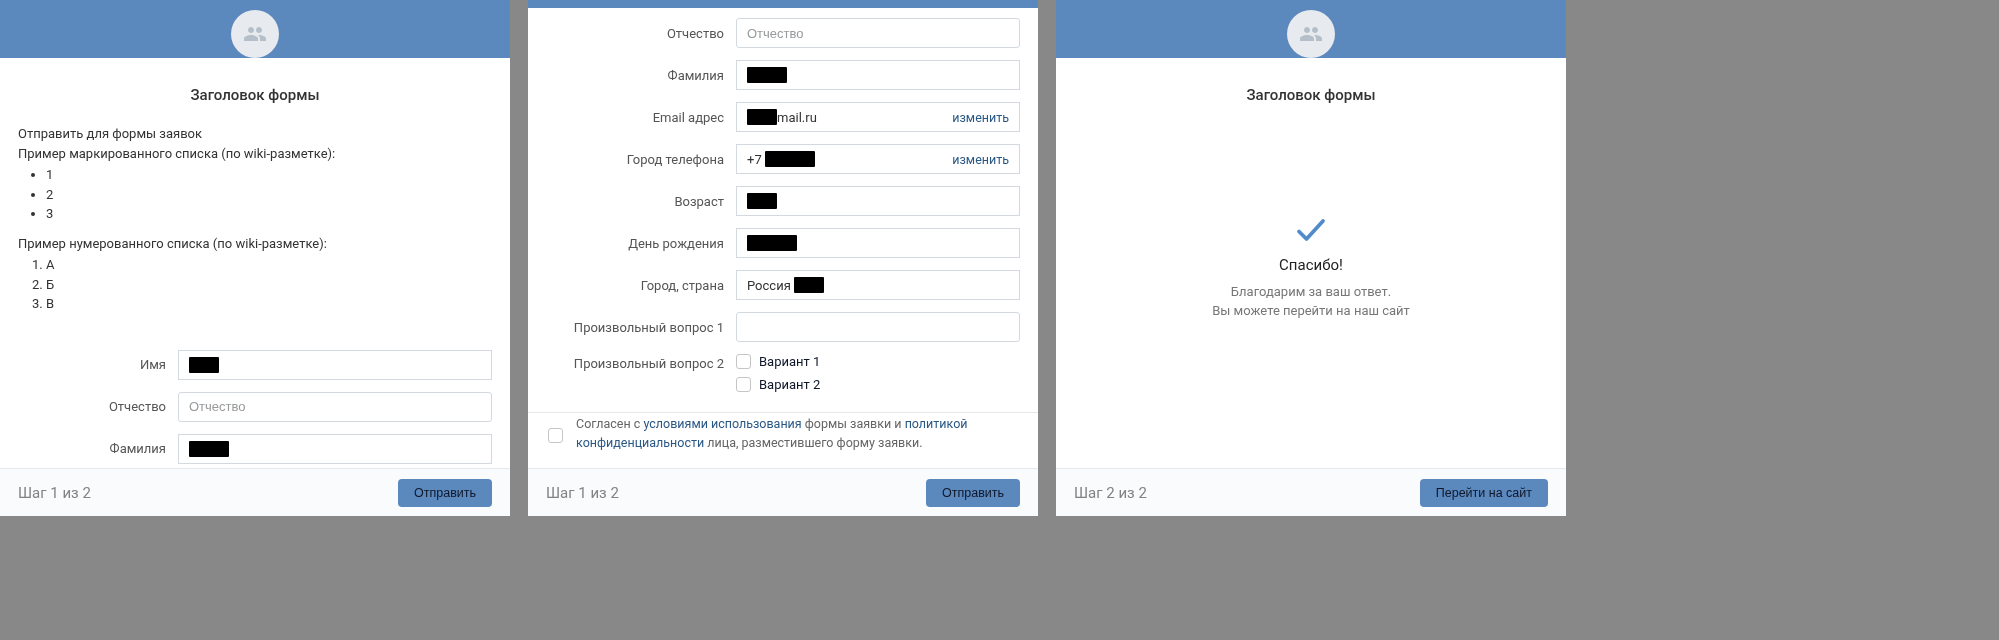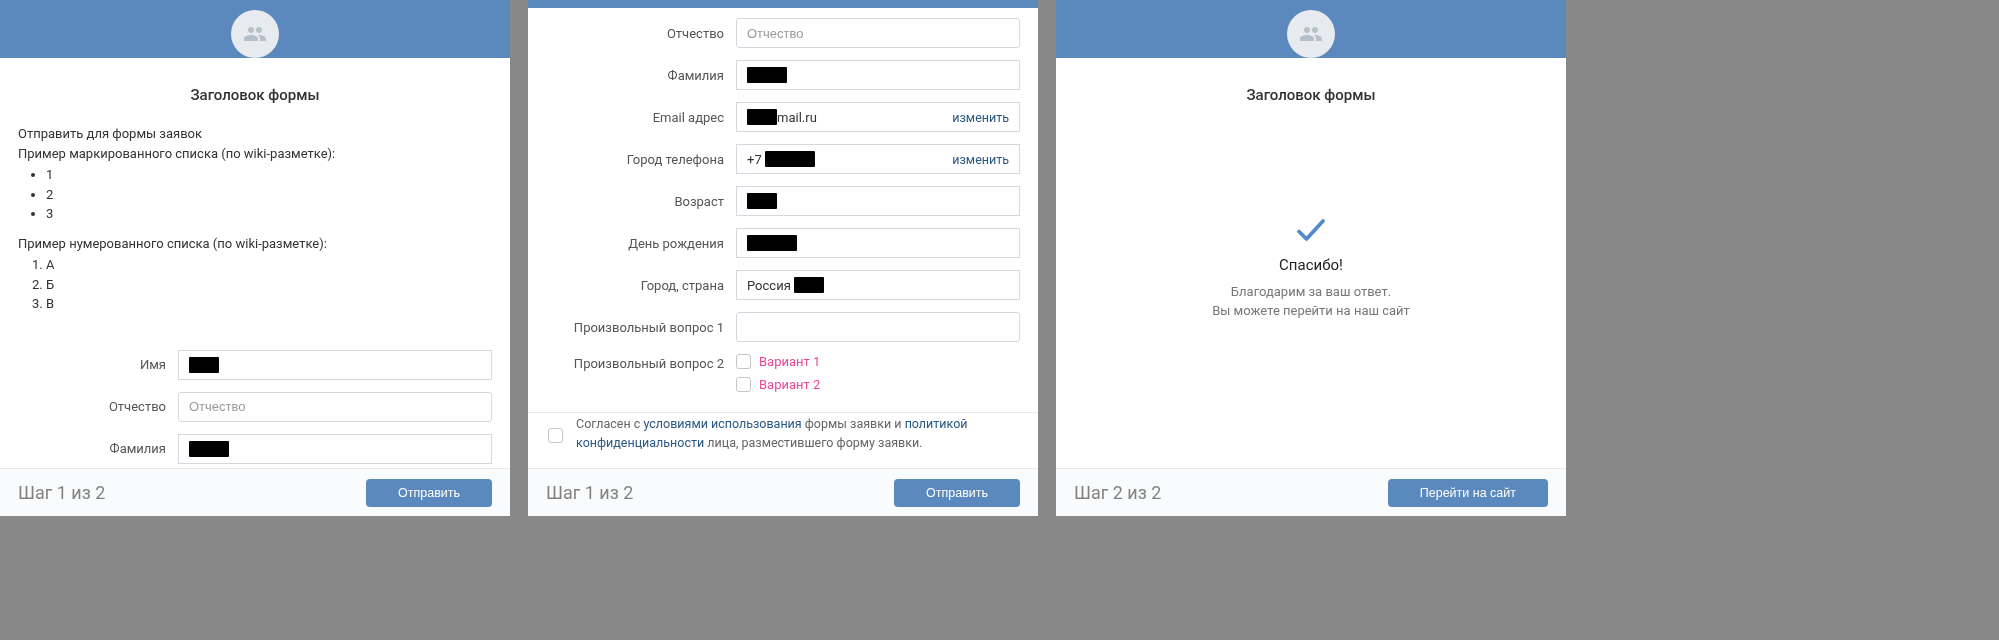--- a/index.html
+++ b/index.html
@@ -120,21 +120,21 @@
     height: 16px;
     border-radius: 1px;
     border: 2px solid #000;
     vertical-align: middle;
   }
   .redact.w30 { width: 30px; }
   .redact.w40 { width: 40px; }
   .redact.w50 { width: 50px; }
 
   .checks-col { flex:1; display:flex; flex-direction: column; gap:8px; }
-  .check-item { display:flex; align-items:center; gap:8px; color:#ec4899;}
+  .check-item { display:flex; align-items:center; gap:8px; color:#0f172a;}
   .fake-check {
     width:15px; height:15px; border:1px solid #c5c5c5; border-radius:3px; background:#fff; flex-shrink:0;
   }
 
   .consent-block {
     border-top: 1px solid #e7e8ec;
     padding: 2px 18px 14px 48px;
     font-size: 12.5px;
     color: #656565;
     line-height: 1.5;
@@ -152,27 +152,27 @@
   .footer-bar {
     height: 48px;
     border-top: 1px solid #e7e8ec;
     background: #fafbfc;
     display: flex;
     align-items: center;
     justify-content: space-between;
     padding: 0 18px;
     flex-shrink: 0;
   }
-  .step-text { font-size:18px; color:#828282;}
+  .step-text { font-size:15px; color:#828282;}
   .btn {
     background:#5b88bd;
-    color:#ffffff;
+    color:#0f172a;
     border:none;
     border-radius:4px;
-    padding:7px 32px;
+    padding:7px 16px;
     font-size:12.5px;
     cursor:pointer;
   }
 
   .thanks-center {
     flex:1;
     display:flex;
     flex-direction:column;
     align-items:center;
     justify-content:center;

